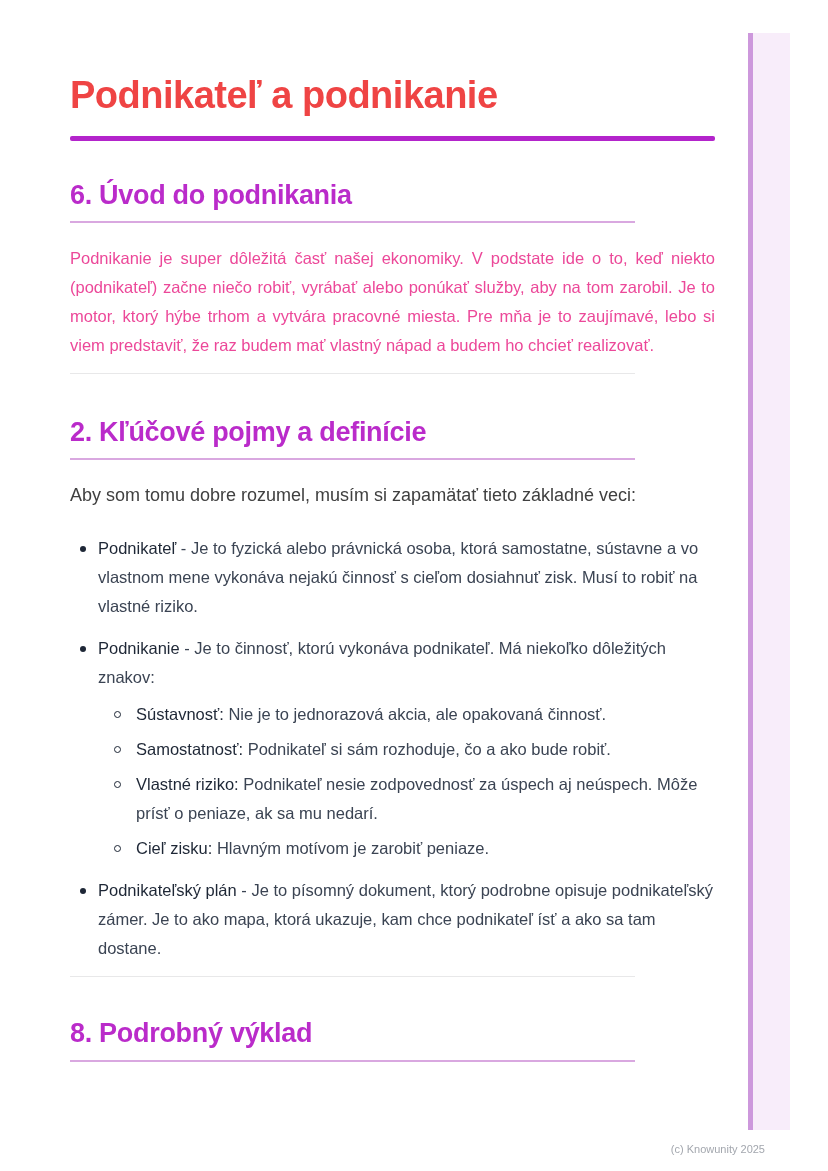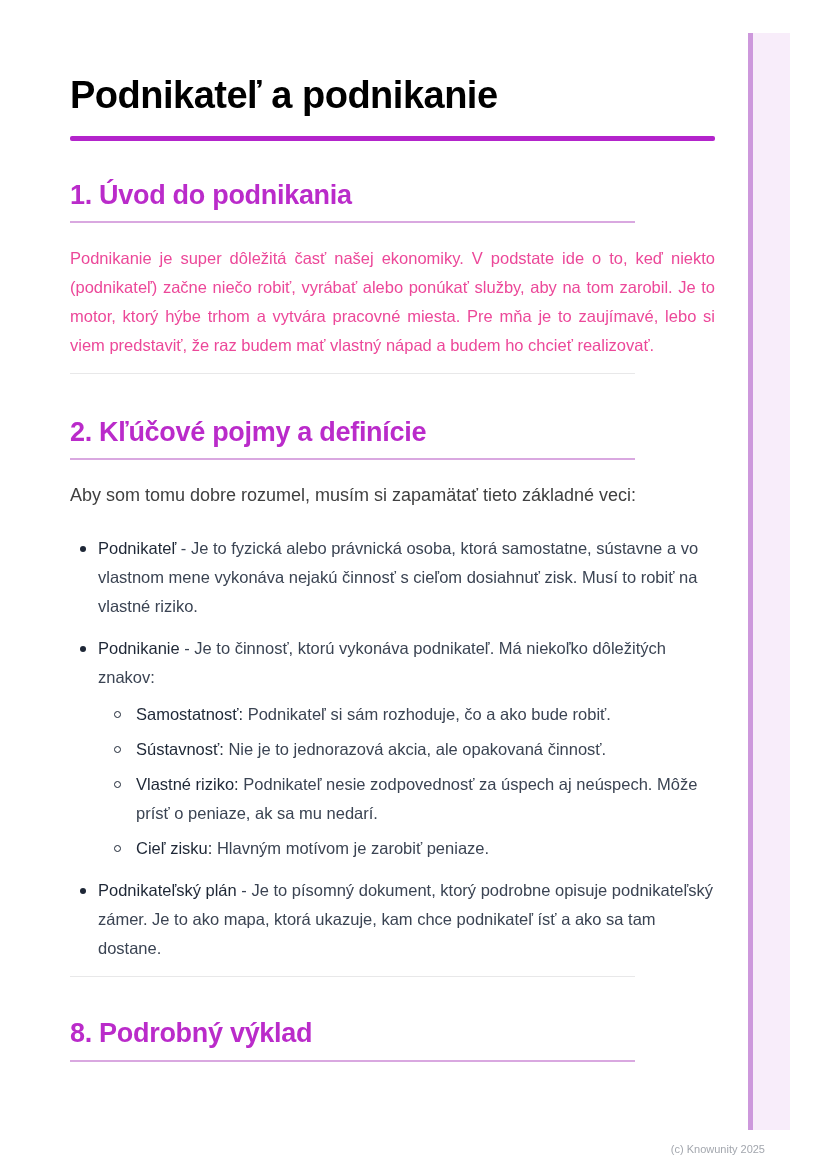--- a/index.html
+++ b/index.html
@@ -23,21 +23,21 @@
     left:70px;top:0;
     width:645px;
     z-index:2;
   }
   h1.doc-title{
     margin:72px 0 16px 0;
     font-size:38px;
     line-height:1.25;
     font-weight:800;
     letter-spacing:-0.5px;
-    color:#000000;
+    color:#ef4444;
   }
   .title-rule{
     margin-top:16px;
     height:5px;
     width:645px;
     background:#b324cb;
     border-radius:2px;
   }
   h2.sec-heading{
     margin:0;
@@ -132,21 +132,21 @@
 <body>
 
 <div class="stripe"></div>
 
 <div class="content">
 
   <h1 class="doc-title">Podnikateľ a podnikanie</h1>
   <div class="title-rule"></div>
 
   <div class="sec1">
-    <h2 class="sec-heading">1. Úvod do podnikania</h2>
+    <h2 class="sec-heading">6. Úvod do podnikania</h2>
     <div class="h-rule"></div>
     <p class="body-par">Podnikanie je super dôležitá časť našej ekonomiky. V podstate ide o to, keď niekto (podnikateľ) začne niečo robiť, vyrábať alebo ponúkať služby, aby na tom zarobil. Je to motor, ktorý hýbe trhom a vytvára pracovné miesta. Pre mňa je to zaujímavé, lebo si viem predstaviť, že raz budem mať vlastný nápad a budem ho chcieť realizovať.</p>
     <div class="divider"></div>
   </div>
 
   <div class="sec2">
     <h2 class="sec-heading">2. Kľúčové pojmy a definície</h2>
     <div class="h-rule"></div>
     <p class="list-intro">Aby som tomu dobre rozumel, musím si zapamätať tieto základné veci:</p>
 
@@ -156,27 +156,27 @@
         <b class="term">Podnikateľ</b>
         <span>- Je to fyzická alebo právnická osoba, ktorá samostatne, sústavne a vo vlastnom mene vykonáva nejakú činnosť s cieľom dosiahnuť zisk. Musí to robiť na vlastné riziko.</span>
       </li>
       <li>
         <span class="dot"></span>
         <b class="term">Podnikanie</b>
         <span>- Je to činnosť, ktorú vykonáva podnikateľ. Má niekoľko dôležitých znakov:</span>
         <ul class="subs">
           <li>
             <span class="circle"></span>
+            <b class="term">Sústavnosť:</b>
+            <span>Nie je to jednorazová akcia, ale opakovaná činnosť.</span>
+          </li>
+          <li>
+            <span class="circle"></span>
             <b class="term">Samostatnosť:</b>
             <span>Podnikateľ si sám rozhoduje, čo a ako bude robiť.</span>
-          </li>
-          <li>
-            <span class="circle"></span>
-            <b class="term">Sústavnosť:</b>
-            <span>Nie je to jednorazová akcia, ale opakovaná činnosť.</span>
           </li>
           <li>
             <span class="circle"></span>
             <b class="term">Vlastné riziko:</b>
             <span>Podnikateľ nesie zodpovednosť za úspech aj neúspech. Môže prísť o peniaze, ak sa mu nedarí.</span>
           </li>
           <li>
             <span class="circle"></span>
             <b class="term">Cieľ zisku:</b>
             <span>Hlavným motívom je zarobiť peniaze.</span>

